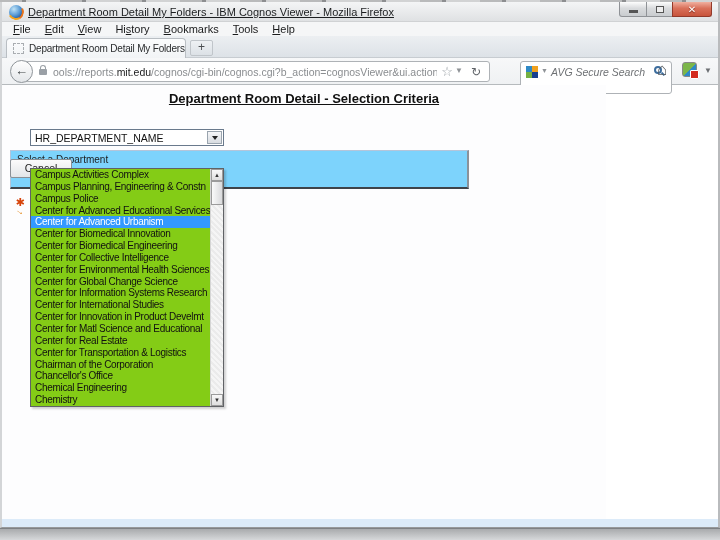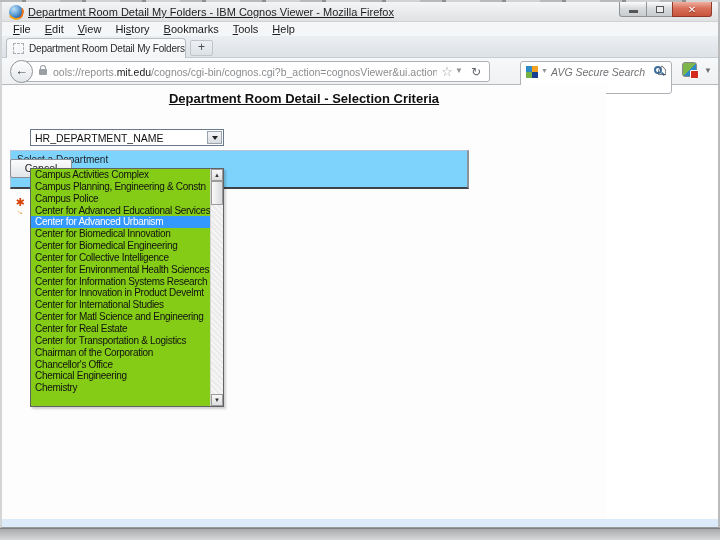--- a/index.html
+++ b/index.html
@@ -264,24 +264,25 @@
       <div class="opts" id="dept-list">
           <div class="opt">Campus Activities Complex</div>
           <div class="opt">Campus Planning, Engineering &amp; Constn</div>
           <div class="opt">Campus Police</div>
           <div class="opt">Center for Advanced Educational Services</div>
           <div class="opt sel">Center for Advanced Urbanism</div>
           <div class="opt">Center for Biomedical Innovation</div>
           <div class="opt">Center for Biomedical Engineering</div>
           <div class="opt">Center for Collective Intelligence</div>
           <div class="opt">Center for Environmental Health Sciences</div>
+          <div class="opt">Center for Global Change Science</div>
           <div class="opt">Center for Information Systems Research</div>
+          <div class="opt">Center for International Studies</div>
           <div class="opt">Center for Innovation in Product Develmt</div>
-          <div class="opt">Center for International Studies</div>
-          <div class="opt">Center for Matl Science and Engineering</div>
+          <div class="opt">Center for Matl Science and Educational</div>
           <div class="opt">Center for Real Estate</div>
           <div class="opt">Center for Transportation &amp; Logistics</div>
           <div class="opt">Chairman of the Corporation</div>
           <div class="opt">Chancellor's Office</div>
           <div class="opt">Chemical Engineering</div>
           <div class="opt">Chemistry</div>
         </div>
       <div class="vscroll">
         <div class="sbtn up">▲</div>
         <div class="sthumb"></div>

